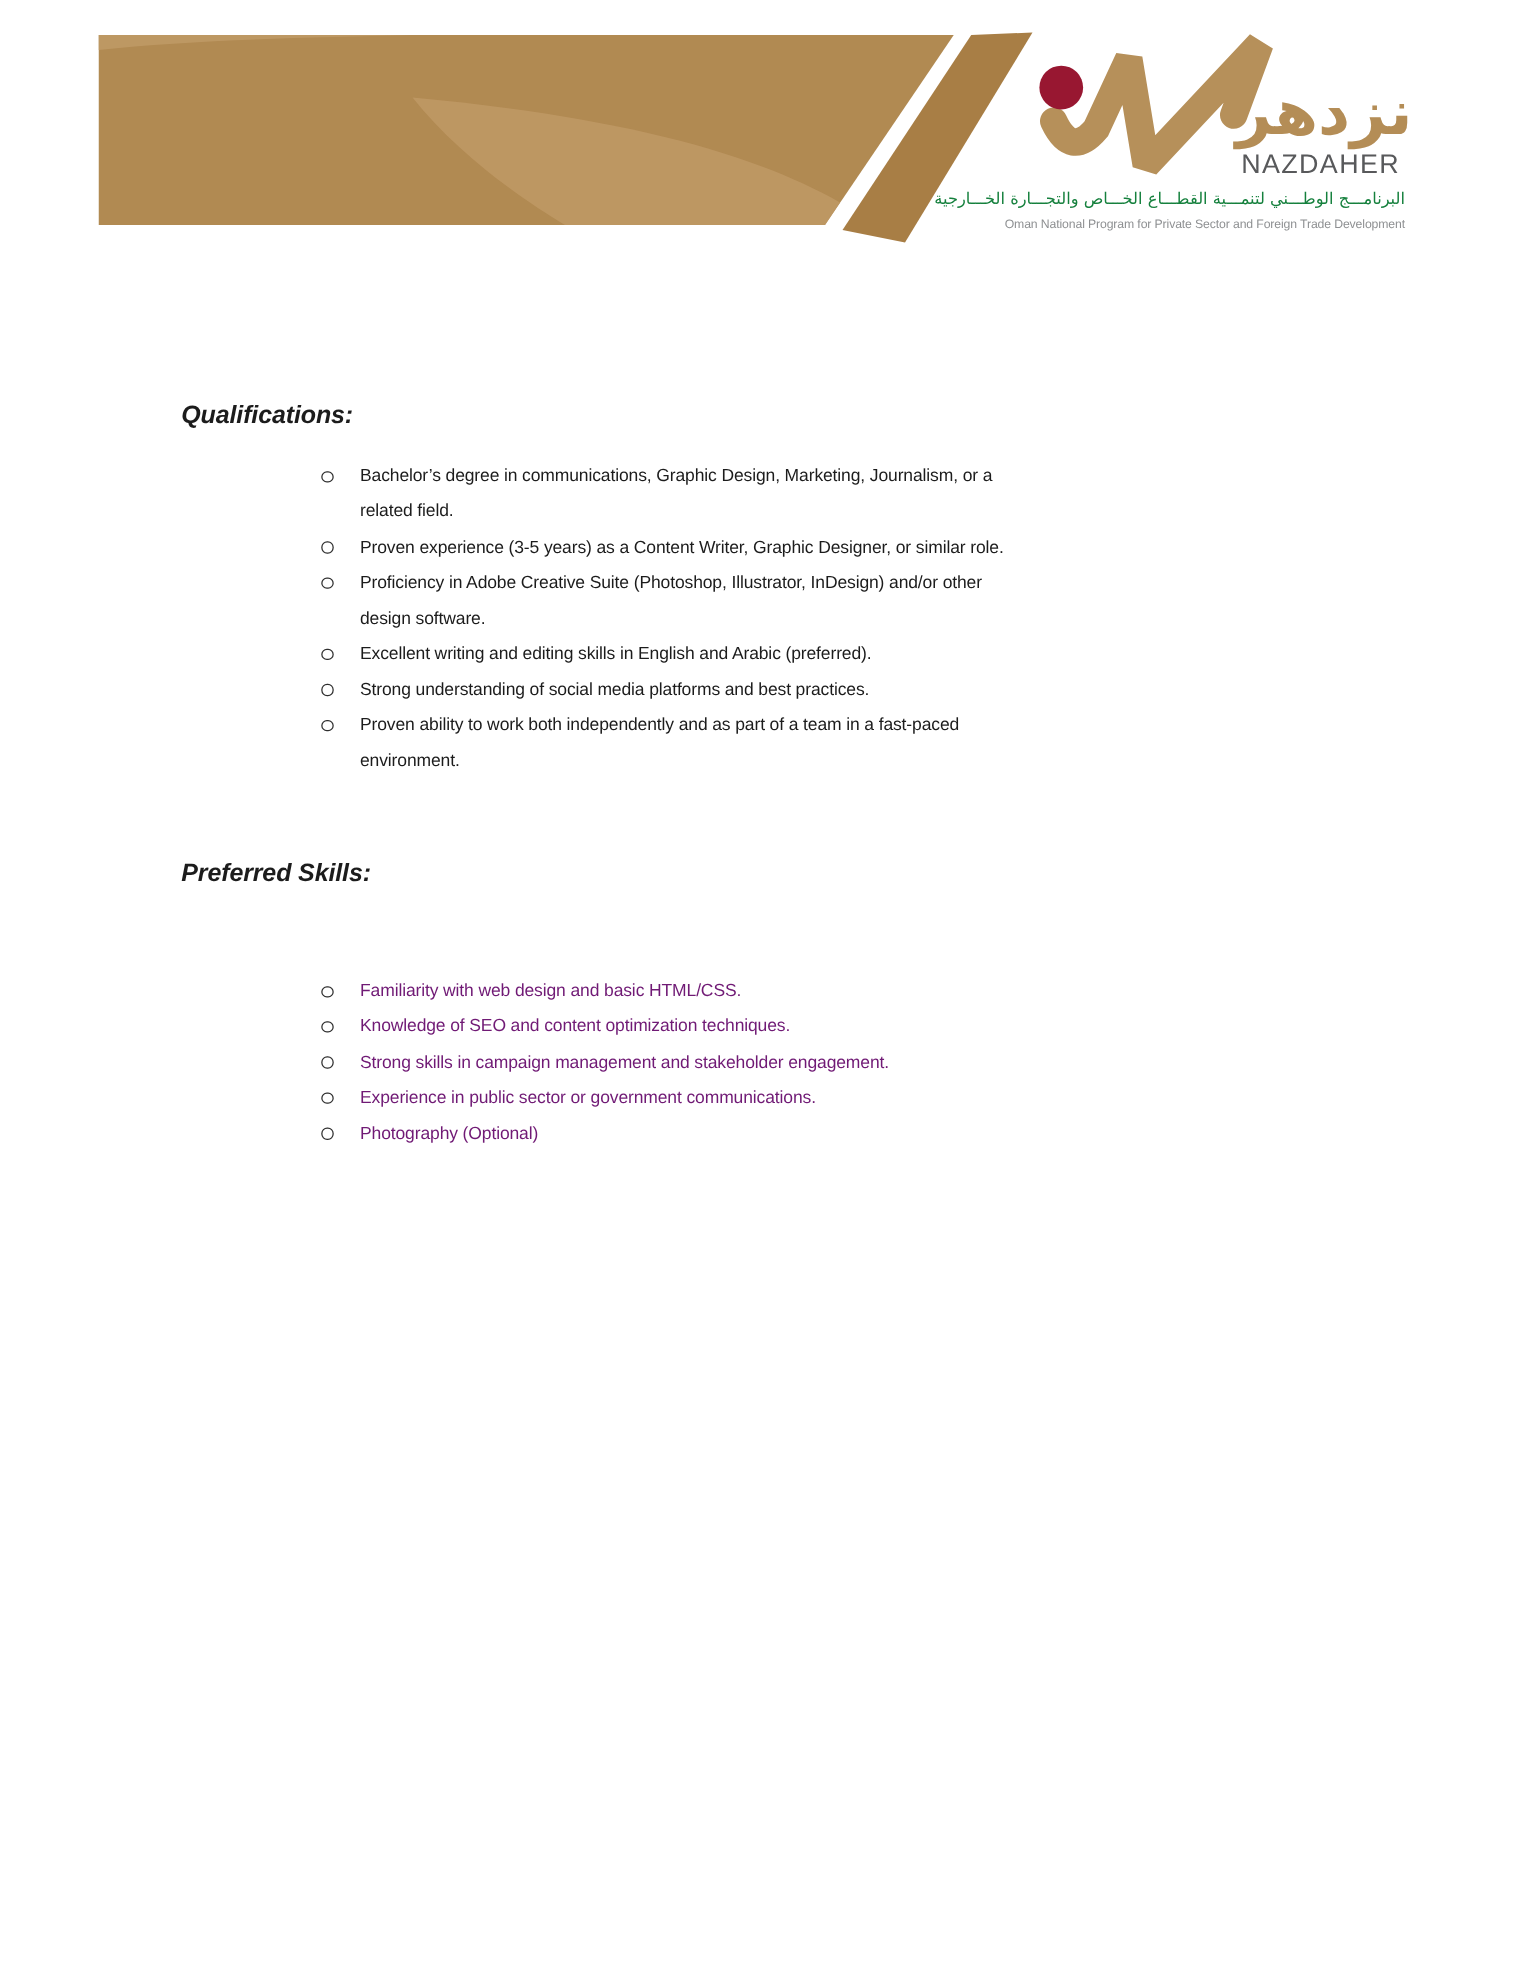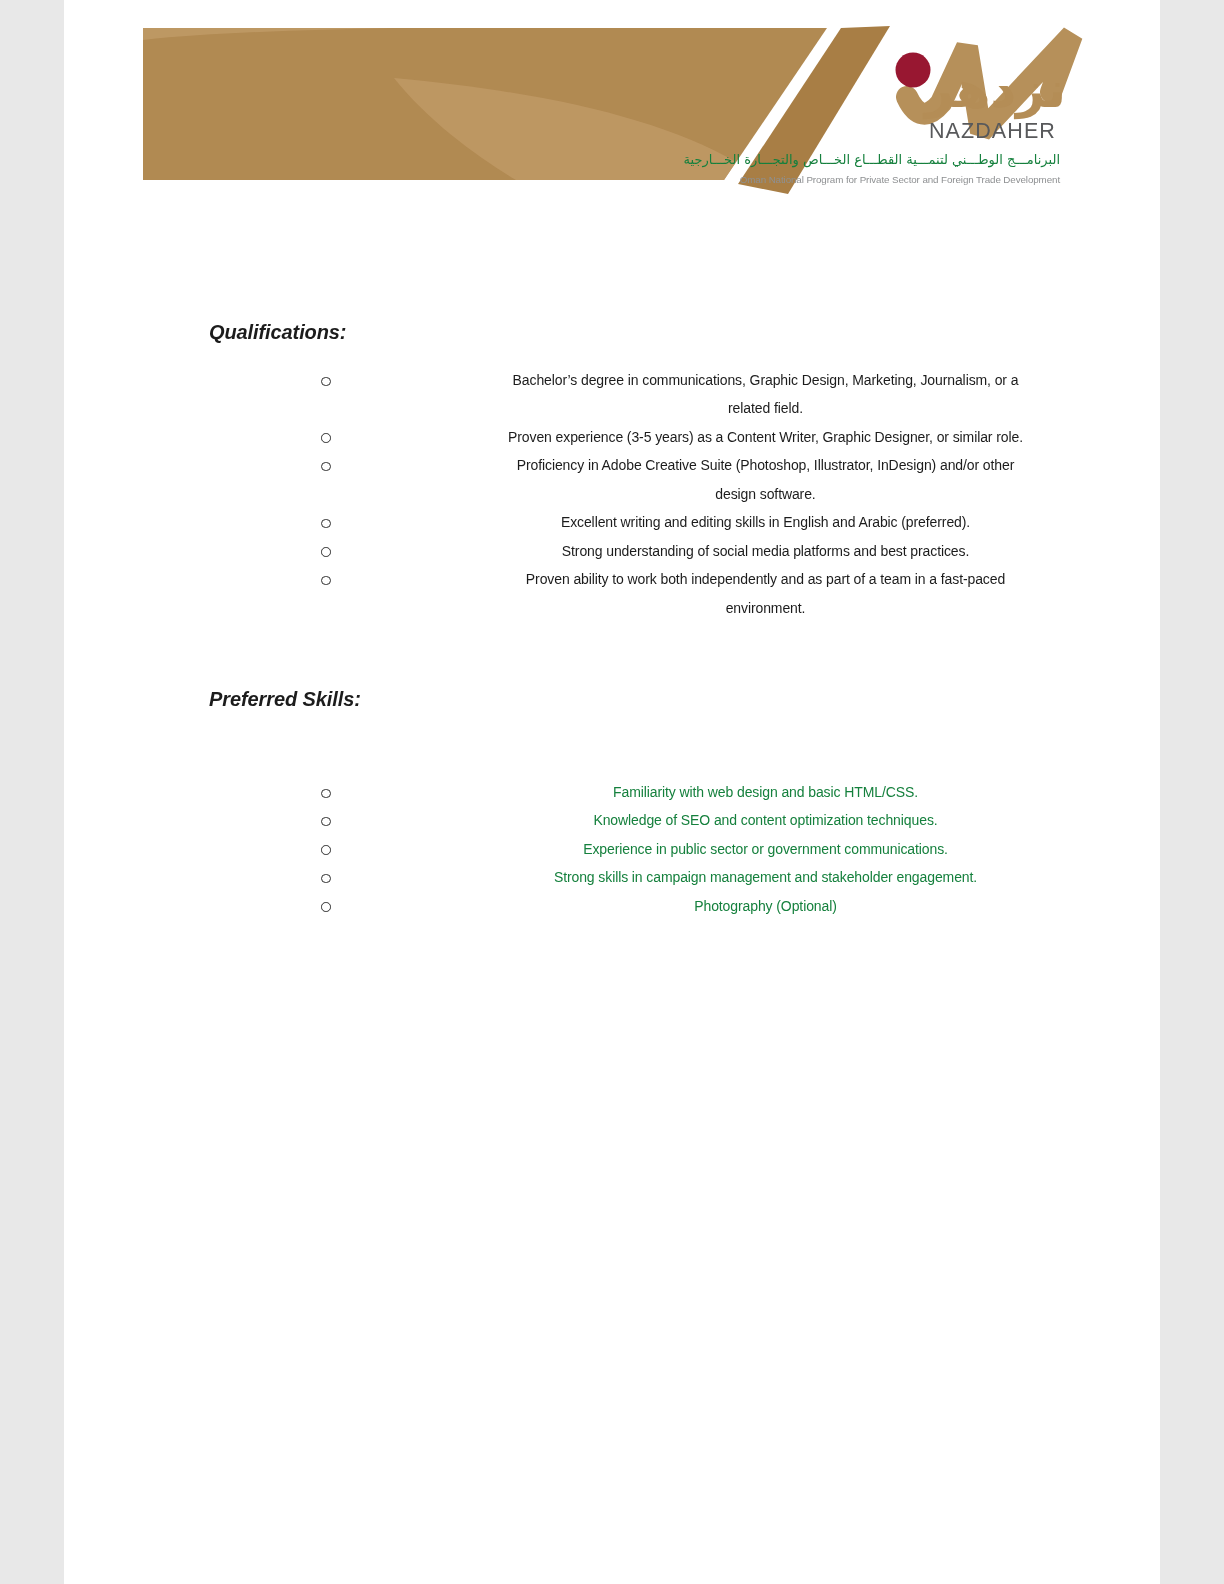--- a/index.html
+++ b/index.html
@@ -1,23 +1,22 @@
 <!DOCTYPE html>
 <html><head>
 <meta charset="utf-8">
 <style>
   html,body { margin:0; padding:0; background:#e8e8e8; }
   .page {
     position:relative;
-    width:1096px; height:1584px;
+    width:1224px; height:1584px;
     margin:0 auto;
     background:#ffffff;
     overflow:hidden;
     font-family:"Liberation Sans","DejaVu Sans",sans-serif;
-    text-align:center;
   }
   .banner-svg { position:absolute; top:0; left:0; }
   .logo-arabic {
     position:absolute; right:94px; top:63px;
     font-family:"DejaVu Sans",sans-serif;
     font-size:50px; font-weight:bold; line-height:1.1;
     direction:rtl; white-space:nowrap;
   }
   .logo-latin {
     position:absolute; right:104px; top:119px;
@@ -113,36 +112,36 @@
       </div>
       <div class="li">
         <span class="bullet"></span>
         <span class="li-text">Proven ability to work both independently and as part of a team in a fast-paced
 environment.</span>
       </div>
     </div>
 
   <div class="heading h2" style="color:#1C1C1C">Preferred Skills:</div>
 
-  <div class="list list2" style="color:#15803d">
+  <div class="list list2" style="color:#701a75">
       <div class="li">
         <span class="bullet"></span>
         <span class="li-text">Familiarity with web design and basic HTML/CSS.</span>
       </div>
       <div class="li">
         <span class="bullet"></span>
         <span class="li-text">Knowledge of SEO and content optimization techniques.</span>
       </div>
       <div class="li">
         <span class="bullet"></span>
-        <span class="li-text">Experience in public sector or government communications.</span>
+        <span class="li-text">Strong skills in campaign management and stakeholder engagement.</span>
       </div>
       <div class="li">
         <span class="bullet"></span>
-        <span class="li-text">Strong skills in campaign management and stakeholder engagement.</span>
+        <span class="li-text">Experience in public sector or government communications.</span>
       </div>
       <div class="li">
         <span class="bullet"></span>
         <span class="li-text">Photography (Optional)</span>
       </div>
     </div>
 
 </div>
 
 </body></html>

